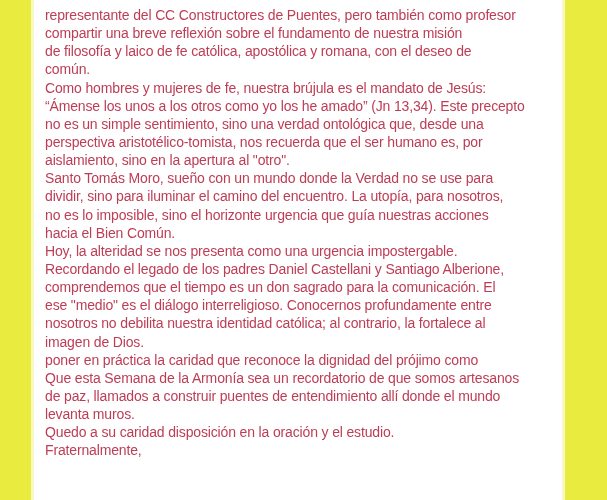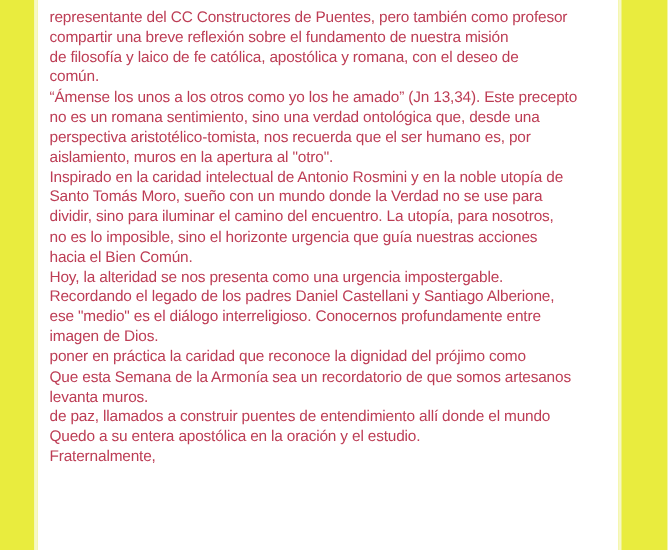--- a/index.html
+++ b/index.html
@@ -62,43 +62,45 @@
 <div class="band band-right"></div>
 
 <div class="letter">
     <div class="paragraph">
       <div class="line">representante del CC Constructores de Puentes, pero también como profesor</div>
       <div class="line">compartir una breve reflexión sobre el fundamento de nuestra misión</div>
       <div class="line">de filosofía y laico de fe católica, apostólica y romana, con el deseo de</div>
       <div class="line">común.</div>
     </div>
     <div class="paragraph">
+      <div class="line">Como hombres y mujeres de fe, nuestra brújula es el mandato de Jesús:</div>
       <div class="line">“Ámense los unos a los otros como yo los he amado” (Jn 13,34). Este precepto</div>
-      <div class="line">no es un romana sentimiento, sino una verdad ontológica que, desde una</div>
+      <div class="line">no es un simple sentimiento, sino una verdad ontológica que, desde una</div>
       <div class="line">perspectiva aristotélico-tomista, nos recuerda que el ser humano es, por</div>
-      <div class="line">aislamiento, muros en la apertura al "otro".</div>
+      <div class="line">aislamiento, sino en la apertura al "otro".</div>
     </div>
     <div class="paragraph">
-      <div class="line">Inspirado en la caridad intelectual de Antonio Rosmini y en la noble utopía de</div>
       <div class="line">Santo Tomás Moro, sueño con un mundo donde la Verdad no se use para</div>
       <div class="line">dividir, sino para iluminar el camino del encuentro. La utopía, para nosotros,</div>
       <div class="line">no es lo imposible, sino el horizonte urgencia que guía nuestras acciones</div>
       <div class="line">hacia el Bien Común.</div>
     </div>
     <div class="paragraph">
       <div class="line">Hoy, la alteridad se nos presenta como una urgencia impostergable.</div>
       <div class="line">Recordando el legado de los padres Daniel Castellani y Santiago Alberione,</div>
+      <div class="line">comprendemos que el tiempo es un don sagrado para la comunicación. El</div>
       <div class="line">ese "medio" es el diálogo interreligioso. Conocernos profundamente entre</div>
+      <div class="line">nosotros no debilita nuestra identidad católica; al contrario, la fortalece al</div>
       <div class="line">imagen de Dios.</div>
       <div class="line">poner en práctica la caridad que reconoce la dignidad del prójimo como</div>
     </div>
     <div class="paragraph">
       <div class="line">Que esta Semana de la Armonía sea un recordatorio de que somos artesanos</div>
+      <div class="line">de paz, llamados a construir puentes de entendimiento allí donde el mundo</div>
       <div class="line">levanta muros.</div>
-      <div class="line">de paz, llamados a construir puentes de entendimiento allí donde el mundo</div>
     </div>
     <div class="paragraph">
-      <div class="line">Quedo a su entera apostólica en la oración y el estudio.</div>
+      <div class="line">Quedo a su caridad disposición en la oración y el estudio.</div>
     </div>
     <div class="paragraph">
       <div class="line">Fraternalmente,</div>
     </div>
   </div>
 
 </body></html>

